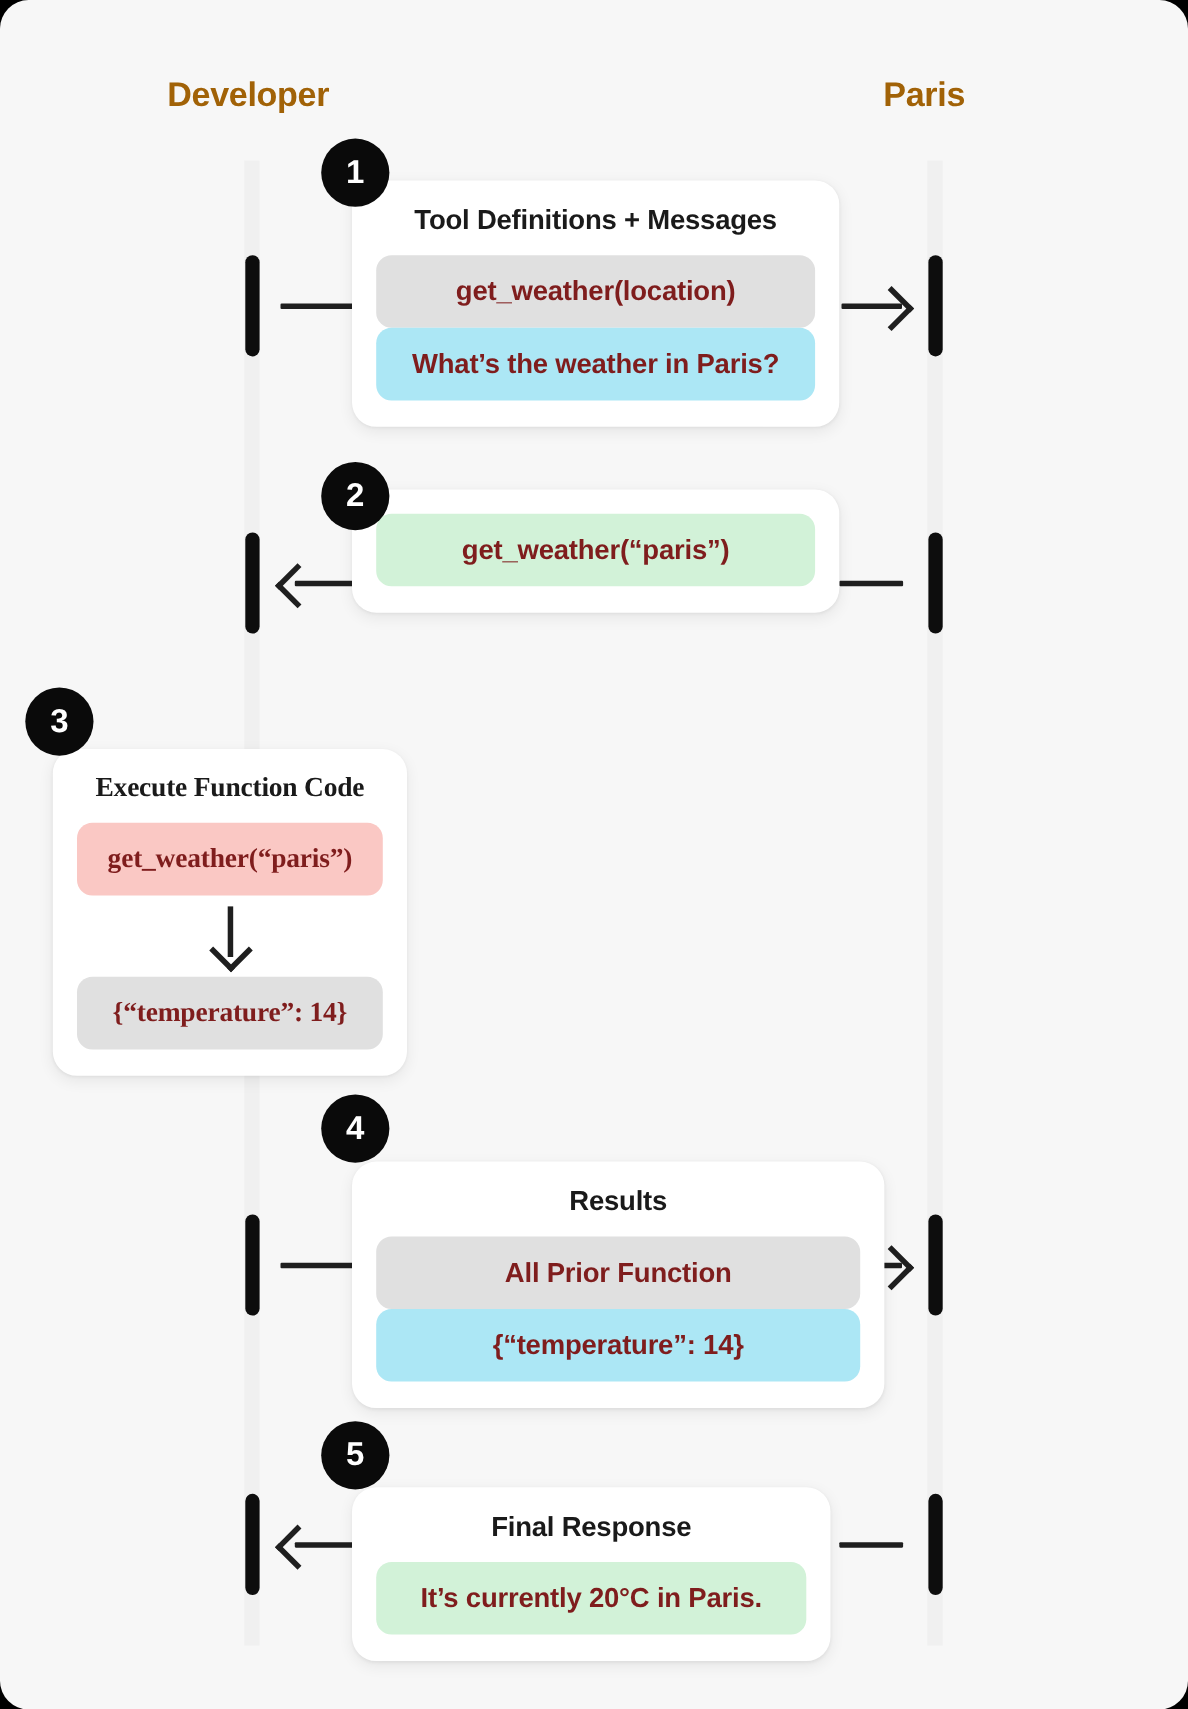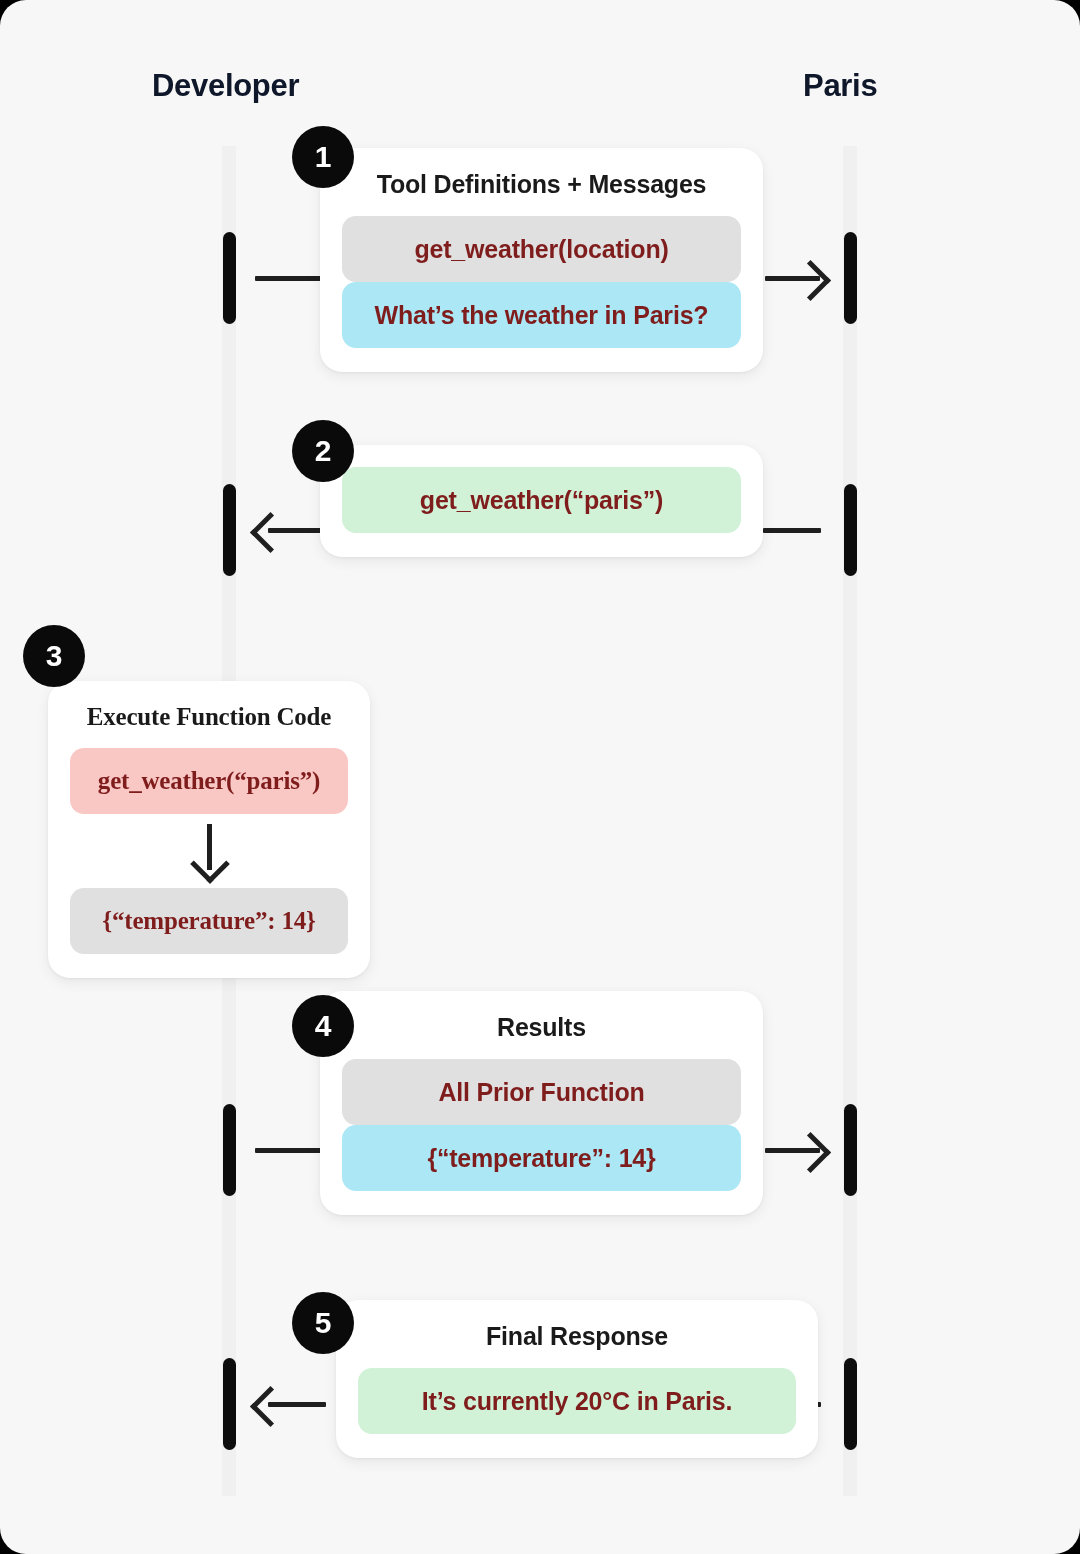--- a/index.html
+++ b/index.html
@@ -21,21 +21,21 @@
     background: #f7f7f7;
     border-radius: 26px;
     overflow: hidden;
   }
 
   
   .col-header {
     position: absolute;
     font-size: 31px;
     font-weight: 700;
-    color: #0f172a;
+    color: #a16207;
     letter-spacing: -0.3px;
     white-space: nowrap;
   }
   #hdr-developer { left: 152px; top: 68px; }
   #hdr-model     { left: 803px; top: 68px; }
 
   
   .lifeline {
     position: absolute;
     top: 146px;
@@ -164,21 +164,21 @@
   <div class="lifeline" id="lifeline-model"></div>
 
   <div class="activation" style="left:223px; top:232px; height:92px;"></div>
   <div class="activation" style="left:844px; top:232px; height:92px;"></div>
   <div class="conn" style="left:255px; top:276px; width:70px;"></div>
   <div class="conn" style="left:765px; top:276px; width:55px;"></div>
   <div class="arrowhead right" style="left:796px; top:266px;"></div>
 
   <div class="badge" style="left:292px; top:126px;">1</div>
 
-  <div class="card" style="left:320px; top:148px; width:443px;">
+  <div class="card" style="left:320px; top:164px; width:443px;">
     <div class="card-title">Tool Definitions + Messages</div>
     <div class="pill pill-gray pill-h">get_weather(location)</div>
     <div class="pill pill-blue pill-h">What’s the weather in Paris?</div>
   </div>
 
   <div class="activation" style="left:223px; top:484px; height:92px;"></div>
   <div class="activation" style="left:844px; top:484px; height:92px;"></div>
   <div class="conn" style="left:268px; top:528px; width:58px;"></div>
   <div class="arrowhead left" style="left:256px; top:518px;"></div>
   <div class="conn" style="left:763px; top:528px; width:58px;"></div>
@@ -202,32 +202,32 @@
   </div>
 
   <div class="activation" style="left:223px; top:1104px; height:92px;"></div>
   <div class="activation" style="left:844px; top:1104px; height:92px;"></div>
   <div class="conn" style="left:255px; top:1148px; width:70px;"></div>
   <div class="conn" style="left:765px; top:1148px; width:55px;"></div>
   <div class="arrowhead right" style="left:796px; top:1138px;"></div>
 
   <div class="badge" style="left:292px; top:995px;">4</div>
 
-  <div class="card" style="left:320px; top:991px; width:443px;">
+  <div class="card" style="left:320px; top:1056px; width:484px;">
     <div class="card-title">Results</div>
     <div class="pill pill-gray pill-h">All Prior Function</div>
     <div class="pill pill-blue pill-h">{“temperature”: 14}</div>
   </div>
 
   <div class="activation" style="left:223px; top:1358px; height:92px;"></div>
   <div class="activation" style="left:844px; top:1358px; height:92px;"></div>
   <div class="conn" style="left:268px; top:1402px; width:58px;"></div>
   <div class="arrowhead left" style="left:256px; top:1392px;"></div>
   <div class="conn" style="left:763px; top:1402px; width:58px;"></div>
 
   <div class="badge" style="left:292px; top:1292px;">5</div>
 
-  <div class="card" style="left:320px; top:1300px; width:482px;margin-left:16px;">
+  <div class="card" style="left:320px; top:1352px; width:435px;">
     <div class="card-title">Final Response</div>
     <div class="pill pill-green pill-h">It’s currently 20°C in Paris.</div>
   </div>
 
 </div>
 
 </body></html>

